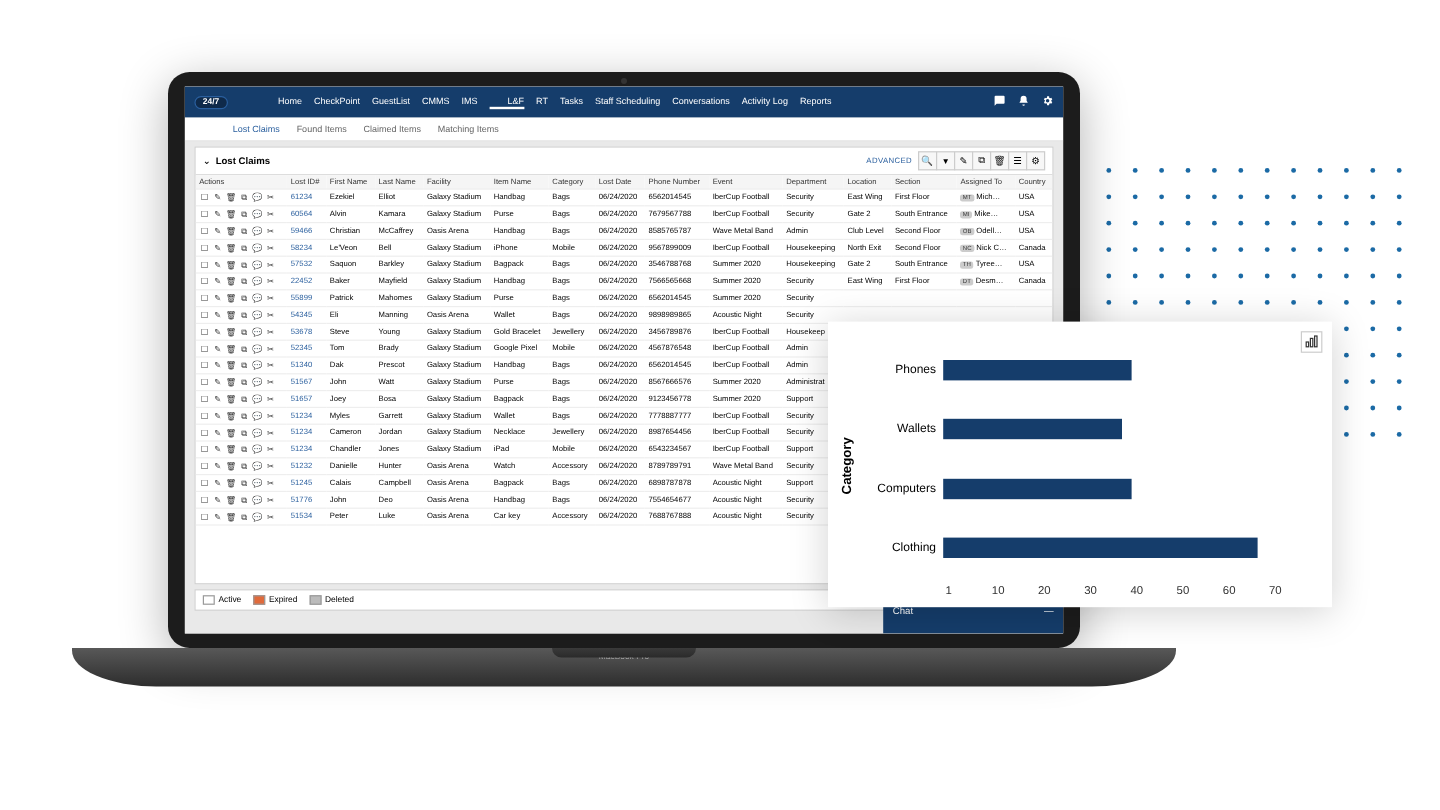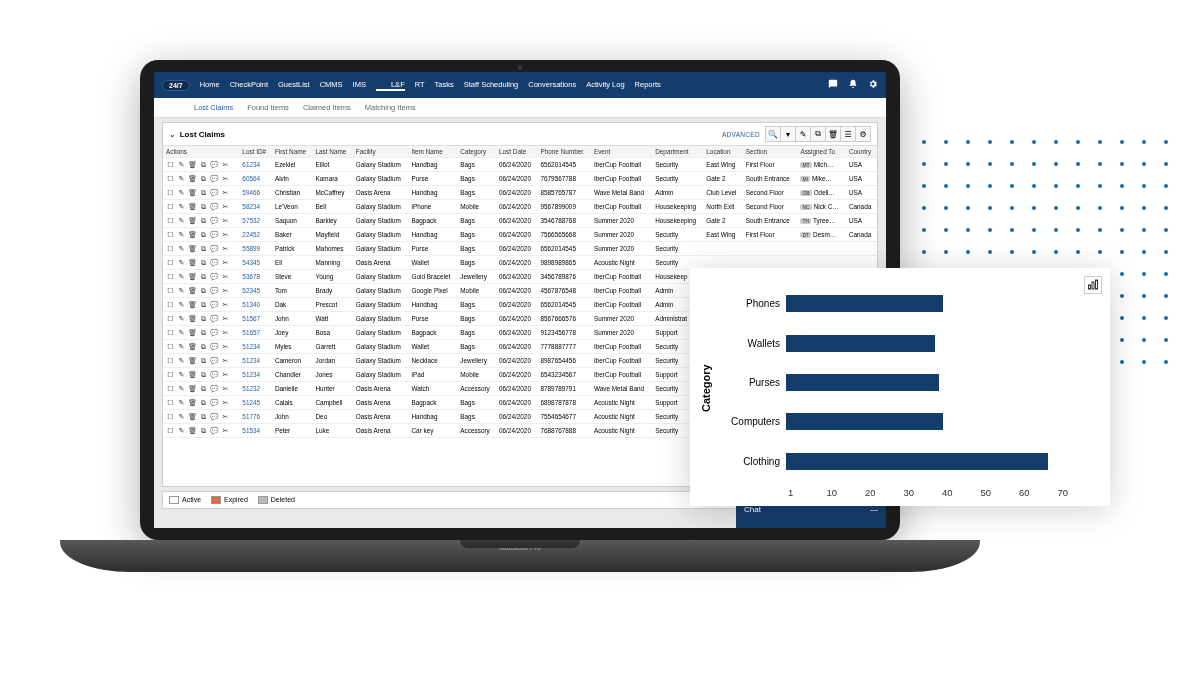--- a/index.html
+++ b/index.html
@@ -17,21 +17,21 @@
   
   .laptop { position: absolute; left: 140px; top: 60px; width: 760px; height: 510px; z-index: 1; }
   .screen-outer { width: 100%; height: 480px; background: #1c1c1c; border-radius: 18px; padding: 12px 14px; box-shadow: 0 10px 40px rgba(0,0,0,0.3); position: relative; }
   .screen-outer::after { content:""; position:absolute; top:5px; left:50%; transform:translateX(-50%); width:5px; height:5px; background:#333; border-radius:50%; }
   .screen { width: 100%; height: 100%; background: #e9e9e9; overflow: hidden; position: relative; }
   .base { width: 920px; height: 32px; background: linear-gradient(#585858,#2d2d2d); margin-left: -80px; border-bottom-left-radius: 70px 30px; border-bottom-right-radius: 70px 30px; position: relative; display:flex; align-items:flex-start; justify-content:center; font-size:7px; color:#aaa; padding-top:4px; }
   .base::before { content:""; position:absolute; top:0; left:50%; transform:translateX(-50%); width:120px; height:8px; background: linear-gradient(#3a3a3a,#2a2a2a); border-bottom-left-radius:8px; border-bottom-right-radius:8px; }
   
   .topnav { height: 26px; background: #153d6b; color: #fff; display: flex; align-items: center; padding: 0 8px; font-size: 7.5px; }
   .logo { background: #0f2a4a; border:1px solid #2a5f9e; border-radius: 9px; padding: 1px 6px; font-weight: bold; font-size: 7px; margin-right: 10px; }
-  .topnav .menu { display: flex; gap: 10px; }
+  .topnav .menu { display: flex; gap: 10px; margin-left: 32px; }
   .topnav .menu span { cursor: pointer; }
   .topnav .right-icons { margin-left: auto; display: flex; gap: 10px; align-items: center; }
   .subtabs { height: 20px; background: #fff; border-bottom: 1px solid #ddd; display: flex; gap: 14px; align-items: center; font-size: 7.5px; padding: 0 40px; }
   .subtabs span { color: #666; cursor: pointer; }
   .subtabs span.active { color: #2a5f9e; font-weight: 500; }
   
   .page { padding: 4px 8px; background: #e9e9e9; height: calc(100% - 46px); display:flex; flex-direction:column; }
   .panel { background: #fff; border: 1px solid #d0d0d0; flex: 0 0 auto; }
   .panel-head { display: flex; align-items: center; padding: 3px 6px; border-bottom: 1px solid #ddd; font-size: 8px; }
   .panel-head .chev { margin-right: 4px; font-size:8px; }
@@ -849,26 +849,20 @@
               <div class="fill" style="width: 51.4286%;"></div>
             </div>
           </div>
           <div class="bar-row">
             <div class="bar-cat">Wallets</div>
             <div class="bar-track">
               <div class="fill" style="width: 48.5714%;"></div>
             </div>
           </div>
           <div class="bar-row">
-            <div class="bar-cat">Purses</div>
-            <div class="bar-track">
-              <div class="fill" style="width: 50%;"></div>
-            </div>
-          </div>
-          <div class="bar-row">
             <div class="bar-cat">Computers</div>
             <div class="bar-track">
               <div class="fill" style="width: 51.4286%;"></div>
             </div>
           </div>
           <div class="bar-row">
             <div class="bar-cat">Clothing</div>
             <div class="bar-track">
               <div class="fill" style="width: 85.7143%;"></div>
             </div>

